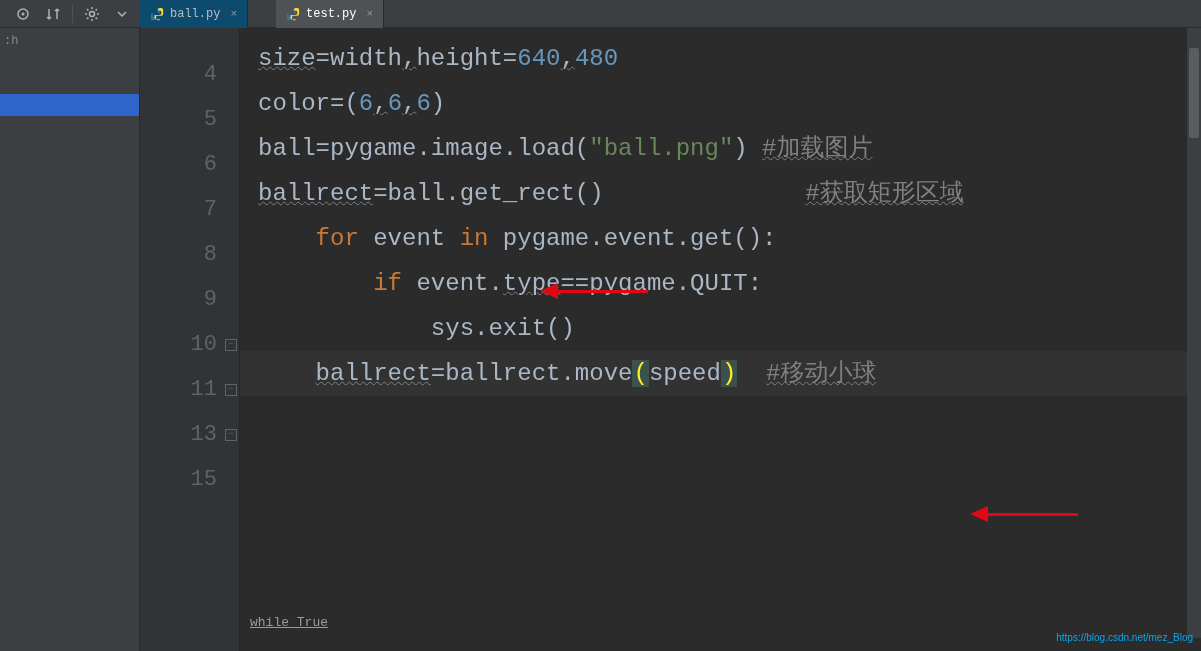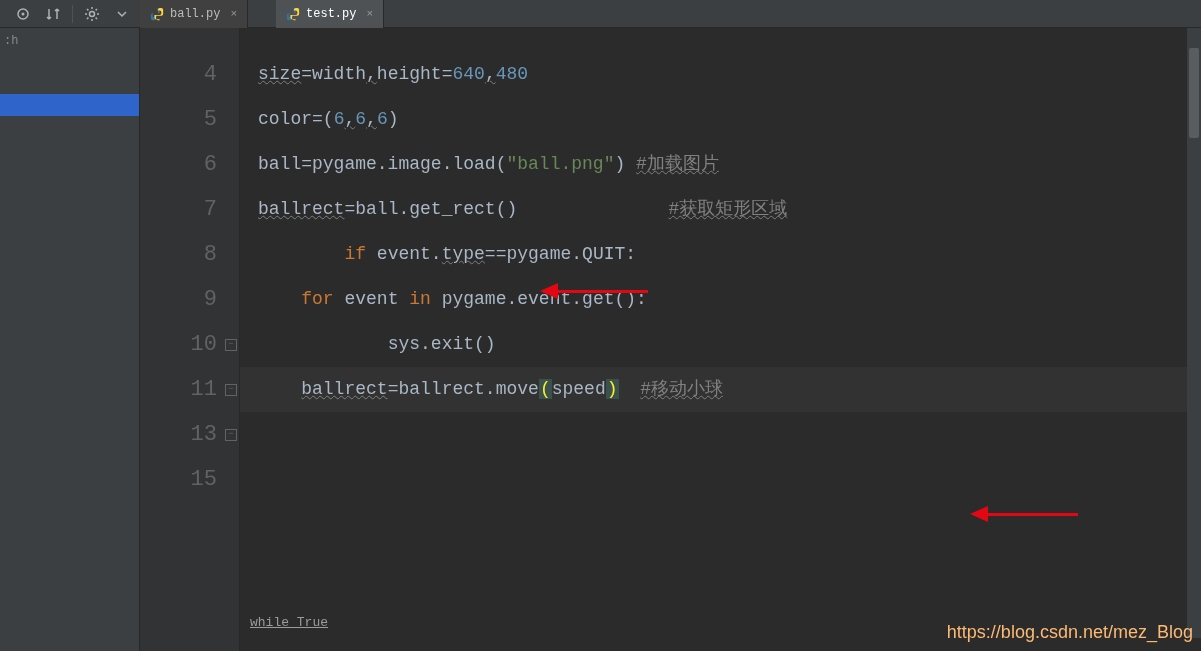--- a/index.html
+++ b/index.html
@@ -1,46 +1,46 @@
 <!DOCTYPE html>
 <html><head>
 <meta charset="utf-8">
 <style>
 * { margin:0; padding:0; box-sizing:border-box; }
 body { width:1201px; height:651px; background:#2b2b2b; font-family:"Consolas","Courier New",monospace; overflow:hidden; color:#a9b7c6; }
 .toolbar { height:28px; background:#3c3f41; border-bottom:1px solid #282828; display:flex; align-items:center; padding:0 8px; }
 .toolbar .tb-icon { width:18px; height:18px; margin:0 6px; color:#afb1b3; display:flex; align-items:center; justify-content:center; cursor:pointer; }
 .toolbar .sep { width:1px; height:18px; background:#515151; margin:0 4px; }
 .tabs { position:absolute; left:140px; top:0; height:28px; display:flex; align-items:stretch; }
-.tab { display:flex; align-items:center; padding:0 10px; border-right:1px solid #282828; background:#404040; cursor:pointer; font-size:12px; color:#bbb; gap:6px; }
+.tab { display:flex; align-items:center; padding:0 10px; border-right:1px solid #282828; background:#0c4a6e; cursor:pointer; font-size:12px; color:#bbb; gap:6px; }
 .tab.active { background:#4e5254; color:#fff;margin-left:28px; }
 .tab .py-icon { width:14px; height:14px; }
 .tab .close-x { font-size:11px; color:#999; margin-left:4px; }
 .sidebar { position:absolute; left:0; top:28px; width:140px; height:623px; background:#3c3f41; border-right:1px solid #282828; }
 .sidebar .truncated { color:#888; font-size:12px; padding:6px 4px; }
 .sidebar .sel { background:#2f65ca; height:22px; margin-top:40px; }
 .editor { position:absolute; left:140px; top:28px; right:0; bottom:0; background:#2b2b2b; display:flex; }
 .gutter { width:100px; background:#313335; border-right:1px solid #282828; padding-top:24px; }
 .gutter .ln { height:45px; line-height:45px; text-align:right; padding-right:22px; color:#606366; font-size:22px; position:relative; }
 .fold { position:absolute; right:2px; top:50%; transform:translateY(-50%); width:12px; height:12px; border:1px solid #606366; display:flex; align-items:center; justify-content:center; font-size:9px; color:#606366; background:#313335; }
-.code { flex:1; padding-top:24px; font-size:18px; position:relative; }
+.code { flex:1; padding-top:8px; font-size:24px; position:relative; }
 .row { height:45px; line-height:45px; white-space:pre; padding-left:18px; position:relative; }
 .row.hl { background:#323232; }
 .kw { color:#cc7832; }
 .num { color:#6897bb; }
 .str { color:#6a8759; }
 .cmt { color:#808080; }
 .id { color:#a9b7c6; }
 .wavy { text-decoration:underline wavy #808080; text-decoration-thickness:1px; }
 .bracket-hl { background:#3b514d; color:#ffef28; padding:0 1px; }
 .arrow { position:absolute; display:flex; align-items:center; }
 .arrow .shaft { height:3px; background:#e30613; }
 .arrow .head { width:0; height:0; border-top:8px solid transparent; border-bottom:8px solid transparent; border-right:18px solid #e30613; }
 .breadcrumb { position:absolute; left:140px; bottom:12px; height:24px; background:transparent; padding-left:110px; font-size:13px; color:#9b9b9b;text-decoration:underline; }
-.watermark { position:absolute; right:8px; bottom:8px; font-size:18px; color:#fdba74; font-family:Arial,sans-serif;margin-top:16px; }
+.watermark { position:absolute; right:8px; bottom:8px; font-size:10px; color:#0ea5e9; font-family:Arial,sans-serif;margin-top:16px; }
 .scrollbar { position:absolute; right:0; top:28px; width:14px; height:610px; background:#3c3f41; }
 .scrollbar .thumb { position:absolute; left:2px; width:10px; background:#5a5d5f; border-radius:2px; }
 svg { display:block; }
 </style>
 </head>
 <body>
 
 <div class="toolbar">
   <div class="tb-icon">
       <svg width="16" height="16" viewBox="0 0 16 16">
@@ -102,22 +102,22 @@
     <div class="ln">10<span class="fold">−</span></div>
     <div class="ln">11<span class="fold">−</span></div>
     <div class="ln">13<span class="fold">−</span></div>
     <div class="ln">15</div>
   </div>
   <div class="code">
     <div class="row"><span class="id wavy">size</span><span class="id">=width</span><span class="wavy">,</span><span class="id">height=</span><span class="num">640</span><span class="wavy">,</span><span class="num">480</span></div>
     <div class="row"><span class="id">color=(</span><span class="num">6</span><span class="wavy">,</span><span class="num">6</span><span class="wavy">,</span><span class="num">6</span><span class="id">)</span></div>
     <div class="row"><span class="id">ball=pygame.image.load(</span><span class="str">"ball.png"</span><span class="id">)</span> <span class="cmt wavy">#加载图片</span></div>
     <div class="row"><span class="id wavy">ballrect</span><span class="id">=ball.get_rect()</span>              <span class="cmt wavy">#获取矩形区域</span></div>
+    <div class="row">    <span class="kw">for </span><span class="id">event </span><span class="kw">in </span><span class="id">pygame.event.get():</span></div>
     <div class="row">        <span class="kw">if </span><span class="id">event.</span><span class="id wavy">type</span><span class="id">==pygame.QUIT:</span></div>
-    <div class="row">    <span class="kw">for </span><span class="id">event </span><span class="kw">in </span><span class="id">pygame.event.get():</span></div>
     <div class="row">            <span class="id">sys.exit()</span></div>
     <div class="row hl">    <span class="id wavy">ballrect</span><span class="id">=ballrect.move</span><span class="bracket-hl">(</span><span class="id">speed</span><span class="bracket-hl">)</span>  <span class="cmt wavy">#移动小球</span></div>
 
     <div class="arrow" style="left:300px; top:255px;">
       <div class="head"></div>
         <div class="shaft" style="width:90px;"></div>
     </div>
     <div class="arrow" style="left:730px; top:478px;">
       <div class="head"></div>
         <div class="shaft" style="width:90px;"></div>

